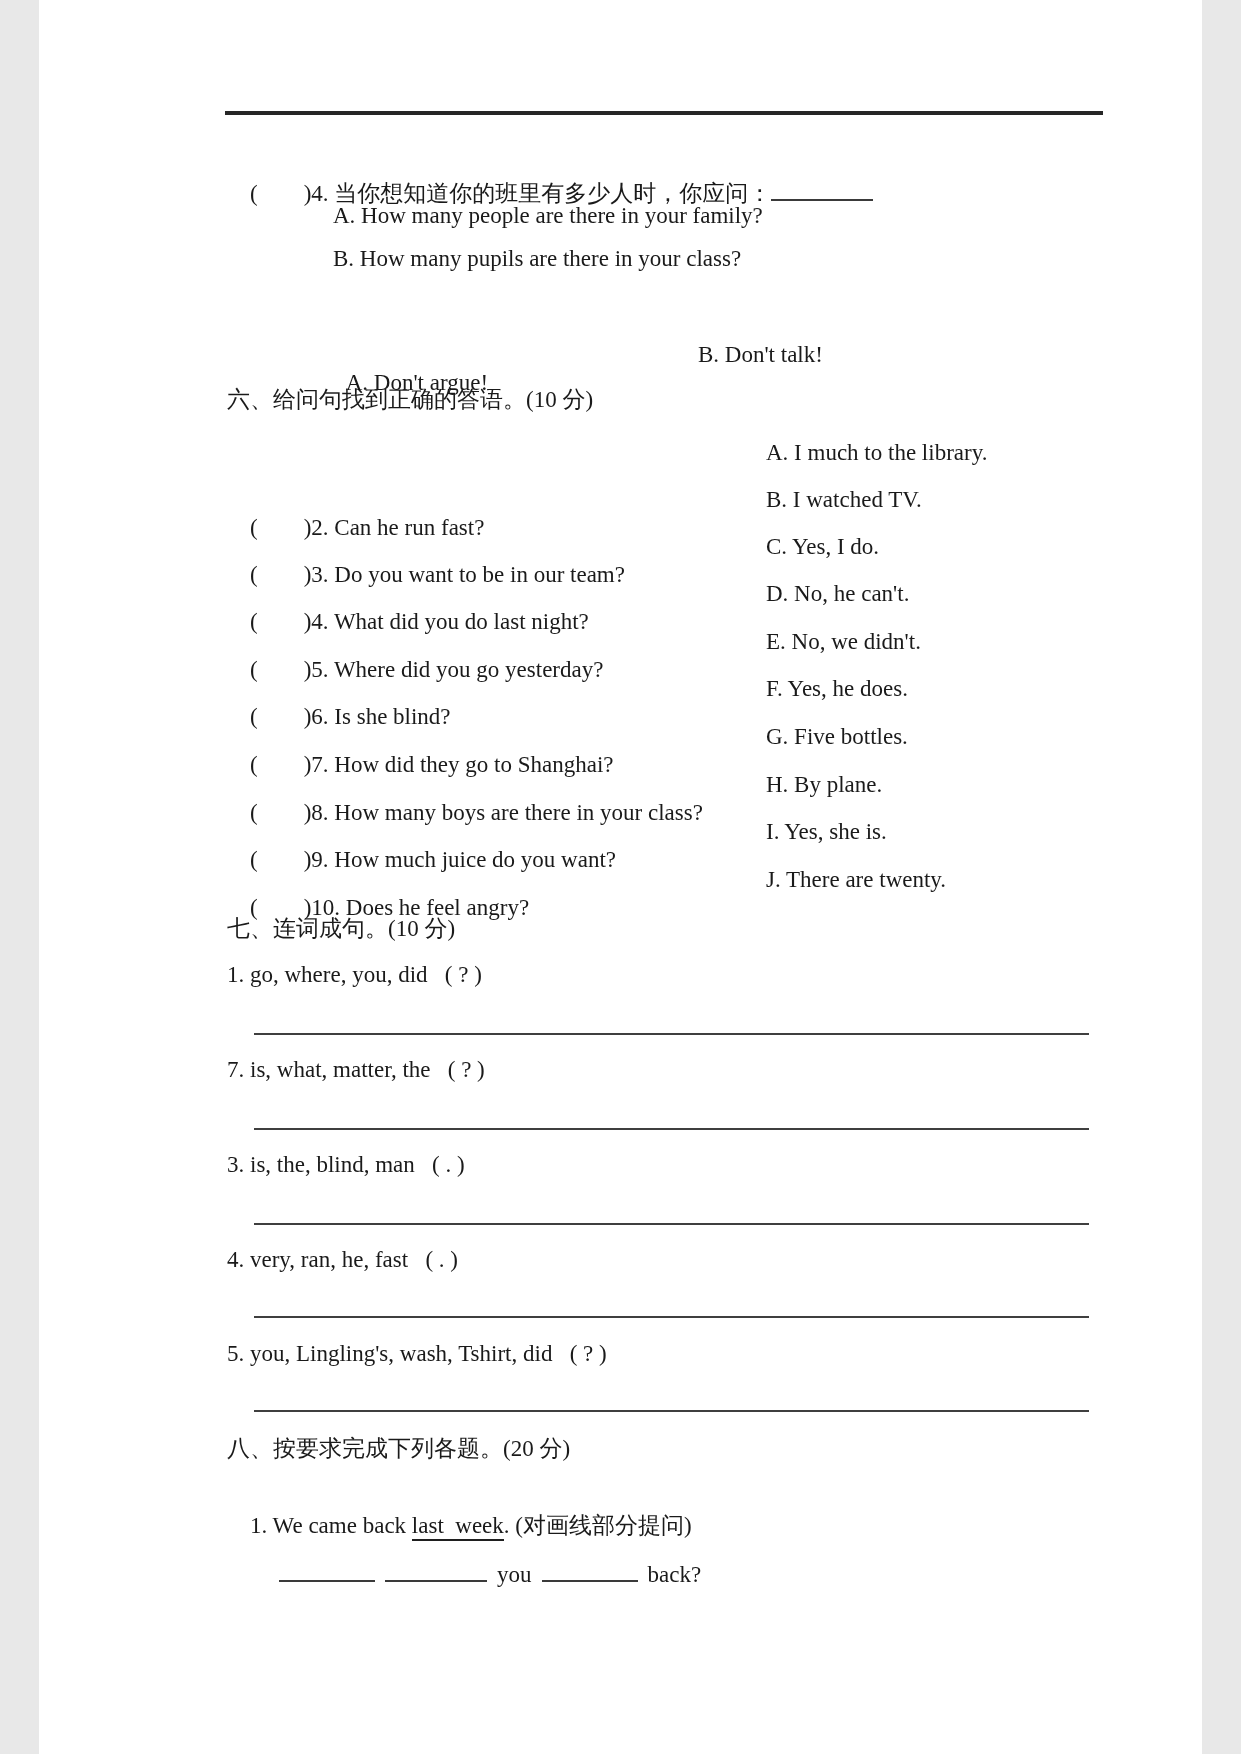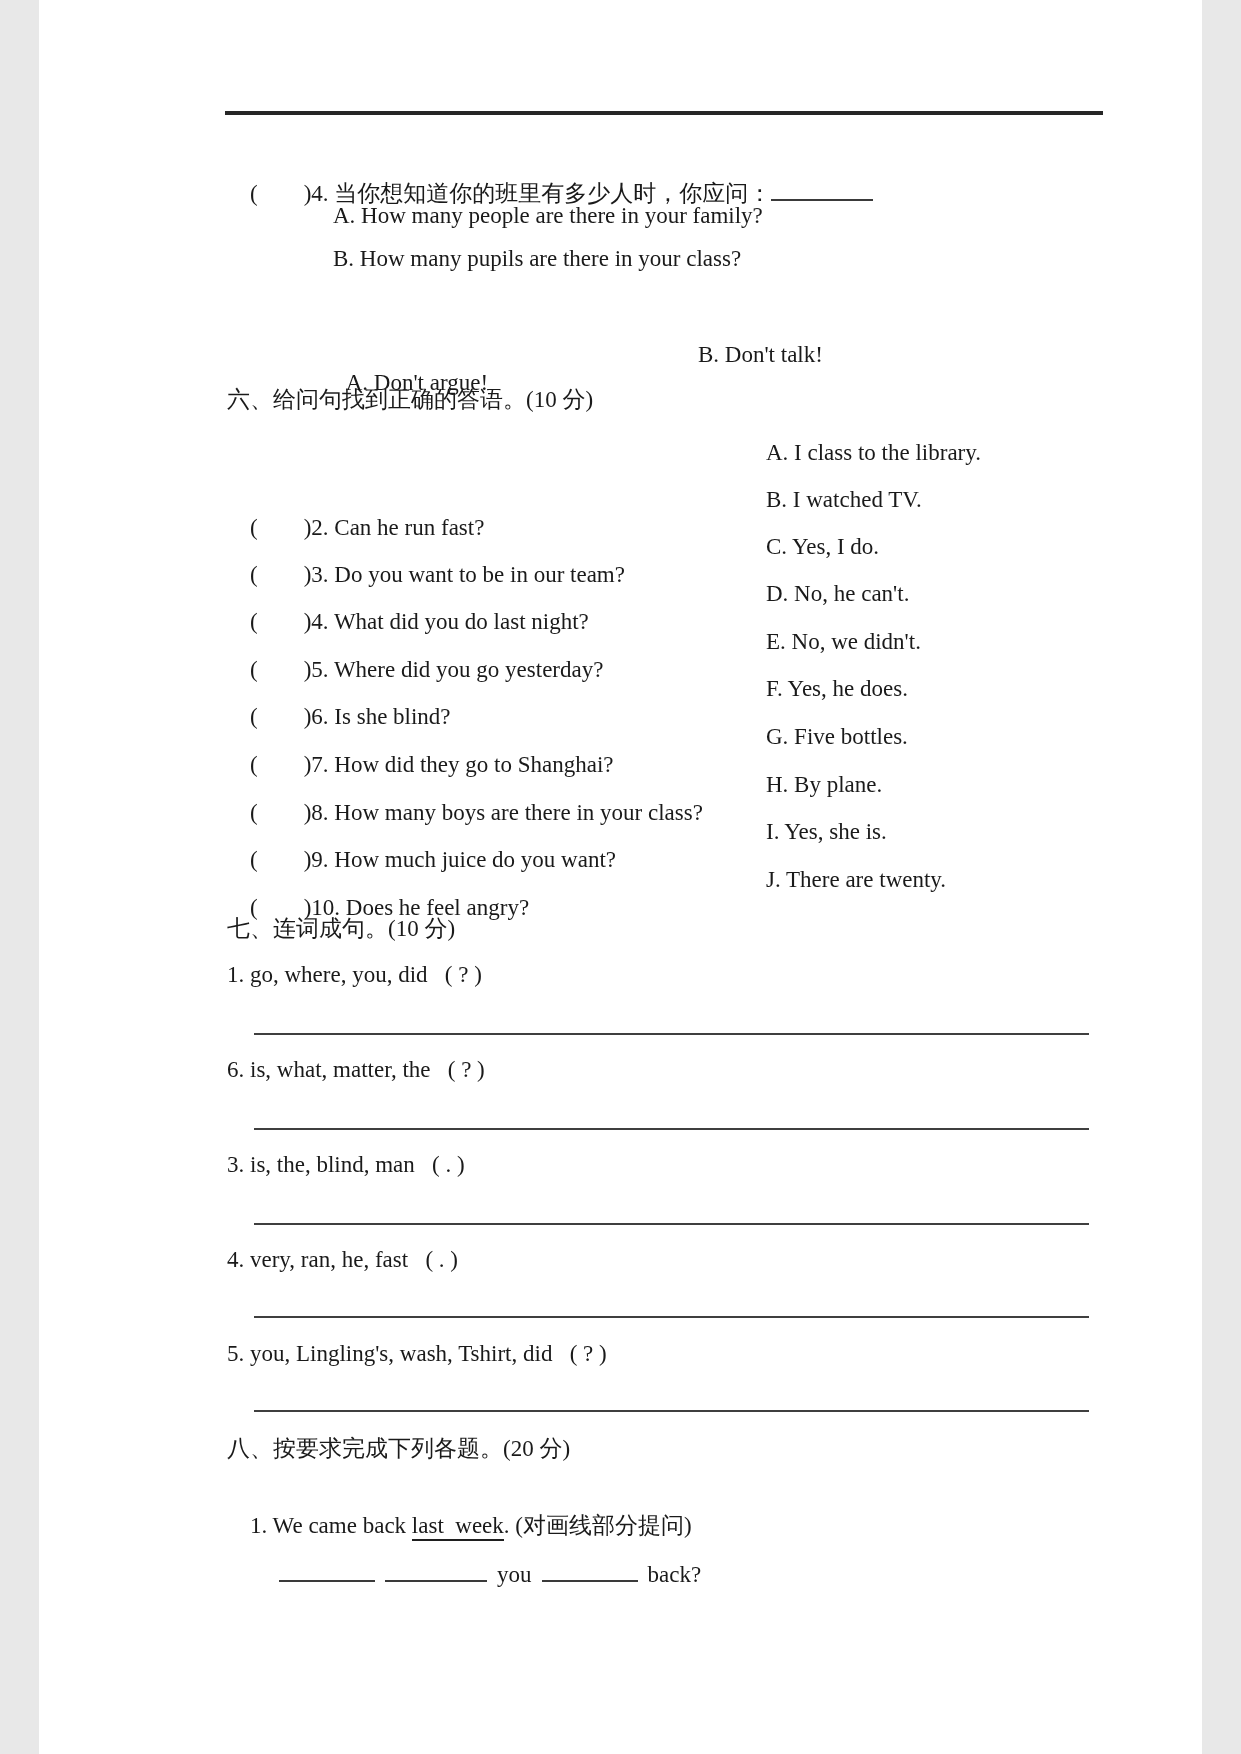--- a/index.html
+++ b/index.html
@@ -63,21 +63,21 @@
   <div class="abs txt" style="left:294px;top:202px;">A. How many people are there in your family?</div>
 
   <div class="abs txt" style="left:285px;top:341px;width:800px;">
     <span>A. Don't argue!</span>
     <span class="m-a" style="left:374px;">B. Don't talk!</span>
   </div>
 
   <div class="abs txt" style="left:188px;top:386px;">六、给问句找到正确的答语。(10 分)</div>
 
   <div class="abs txt m-row" style="top:439px;">
-    <span class="m-a">A. I class to the library.</span>
+    <span class="m-a">A. I much to the library.</span>
   </div>
   <div class="abs txt m-row" style="top:486px;">
     <span>(        )2. Can he run fast?</span>
     <span class="m-a">B. I watched TV.</span>
   </div>
   <div class="abs txt m-row" style="top:533px;">
     <span>(        )3. Do you want to be in our team?</span>
     <span class="m-a">C. Yes, I do.</span>
   </div>
   <div class="abs txt m-row" style="top:580px;">
@@ -107,21 +107,21 @@
   <div class="abs txt m-row" style="top:866px;">
     <span>(        )10. Does he feel angry?</span>
     <span class="m-a">J. There are twenty.</span>
   </div>
 
   <div class="abs txt" style="left:188px;top:915px;">七、连词成句。(10 分)</div>
 
   <div class="abs txt" style="left:188px;top:961px;">1. go, where, you, did   ( ? )</div>
   <div class="abs writing-line" style="top:1033px;"></div>
 
-  <div class="abs txt" style="left:188px;top:1056px;">6. is, what, matter, the   ( ? )</div>
+  <div class="abs txt" style="left:188px;top:1056px;">7. is, what, matter, the   ( ? )</div>
   <div class="abs writing-line" style="top:1128px;"></div>
 
   <div class="abs txt" style="left:188px;top:1151px;">3. is, the, blind, man   ( . )</div>
   <div class="abs writing-line" style="top:1223px;"></div>
 
   <div class="abs txt" style="left:188px;top:1246px;">4. very, ran, he, fast   ( . )</div>
   <div class="abs writing-line" style="top:1316px;"></div>
 
   <div class="abs txt" style="left:188px;top:1340px;">5. you, Lingling's, wash, Tshirt, did   ( ? )</div>
   <div class="abs writing-line" style="top:1410px;"></div>

